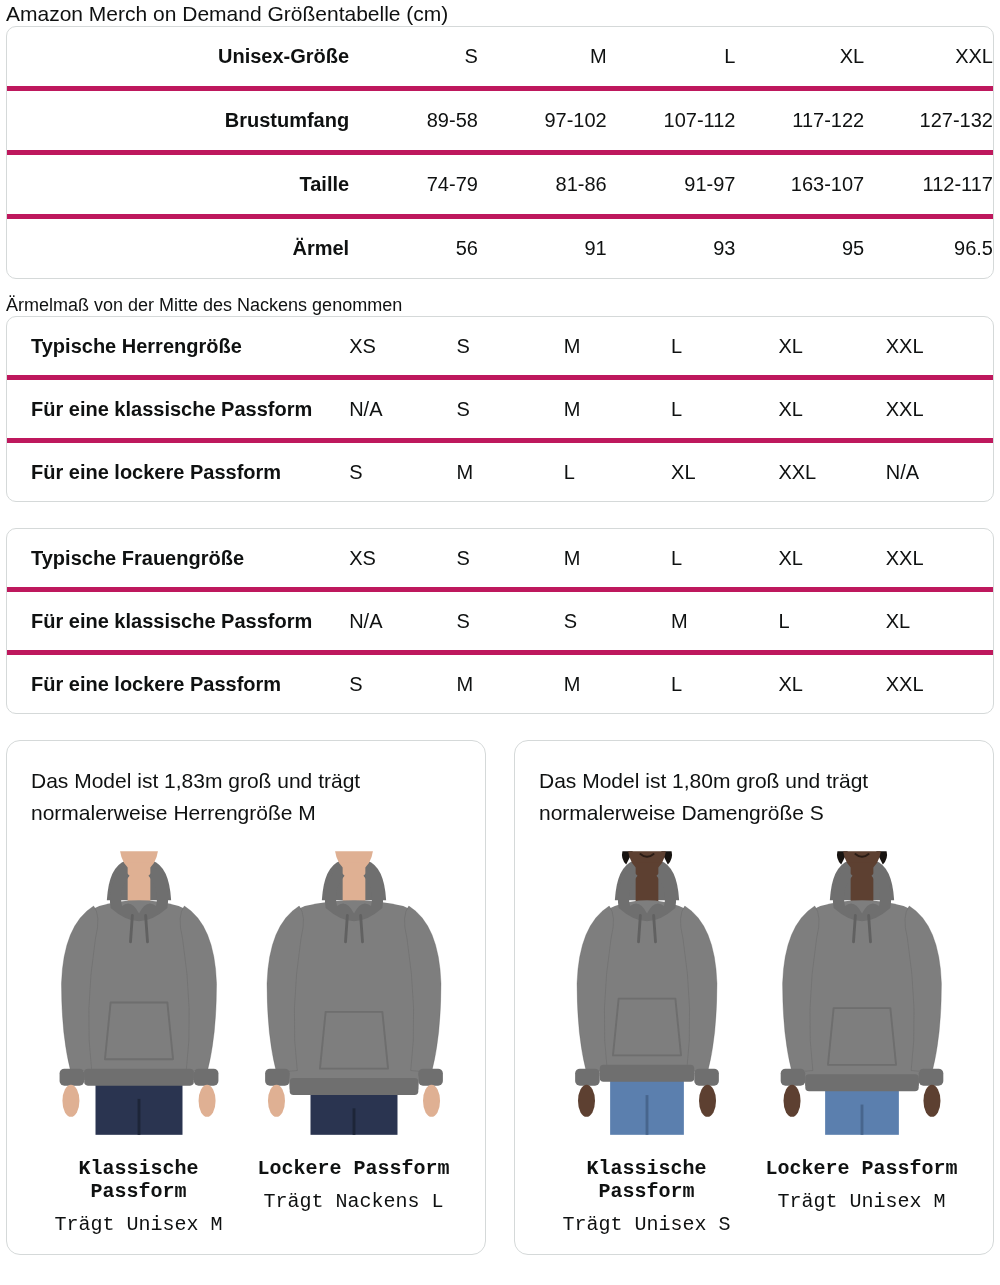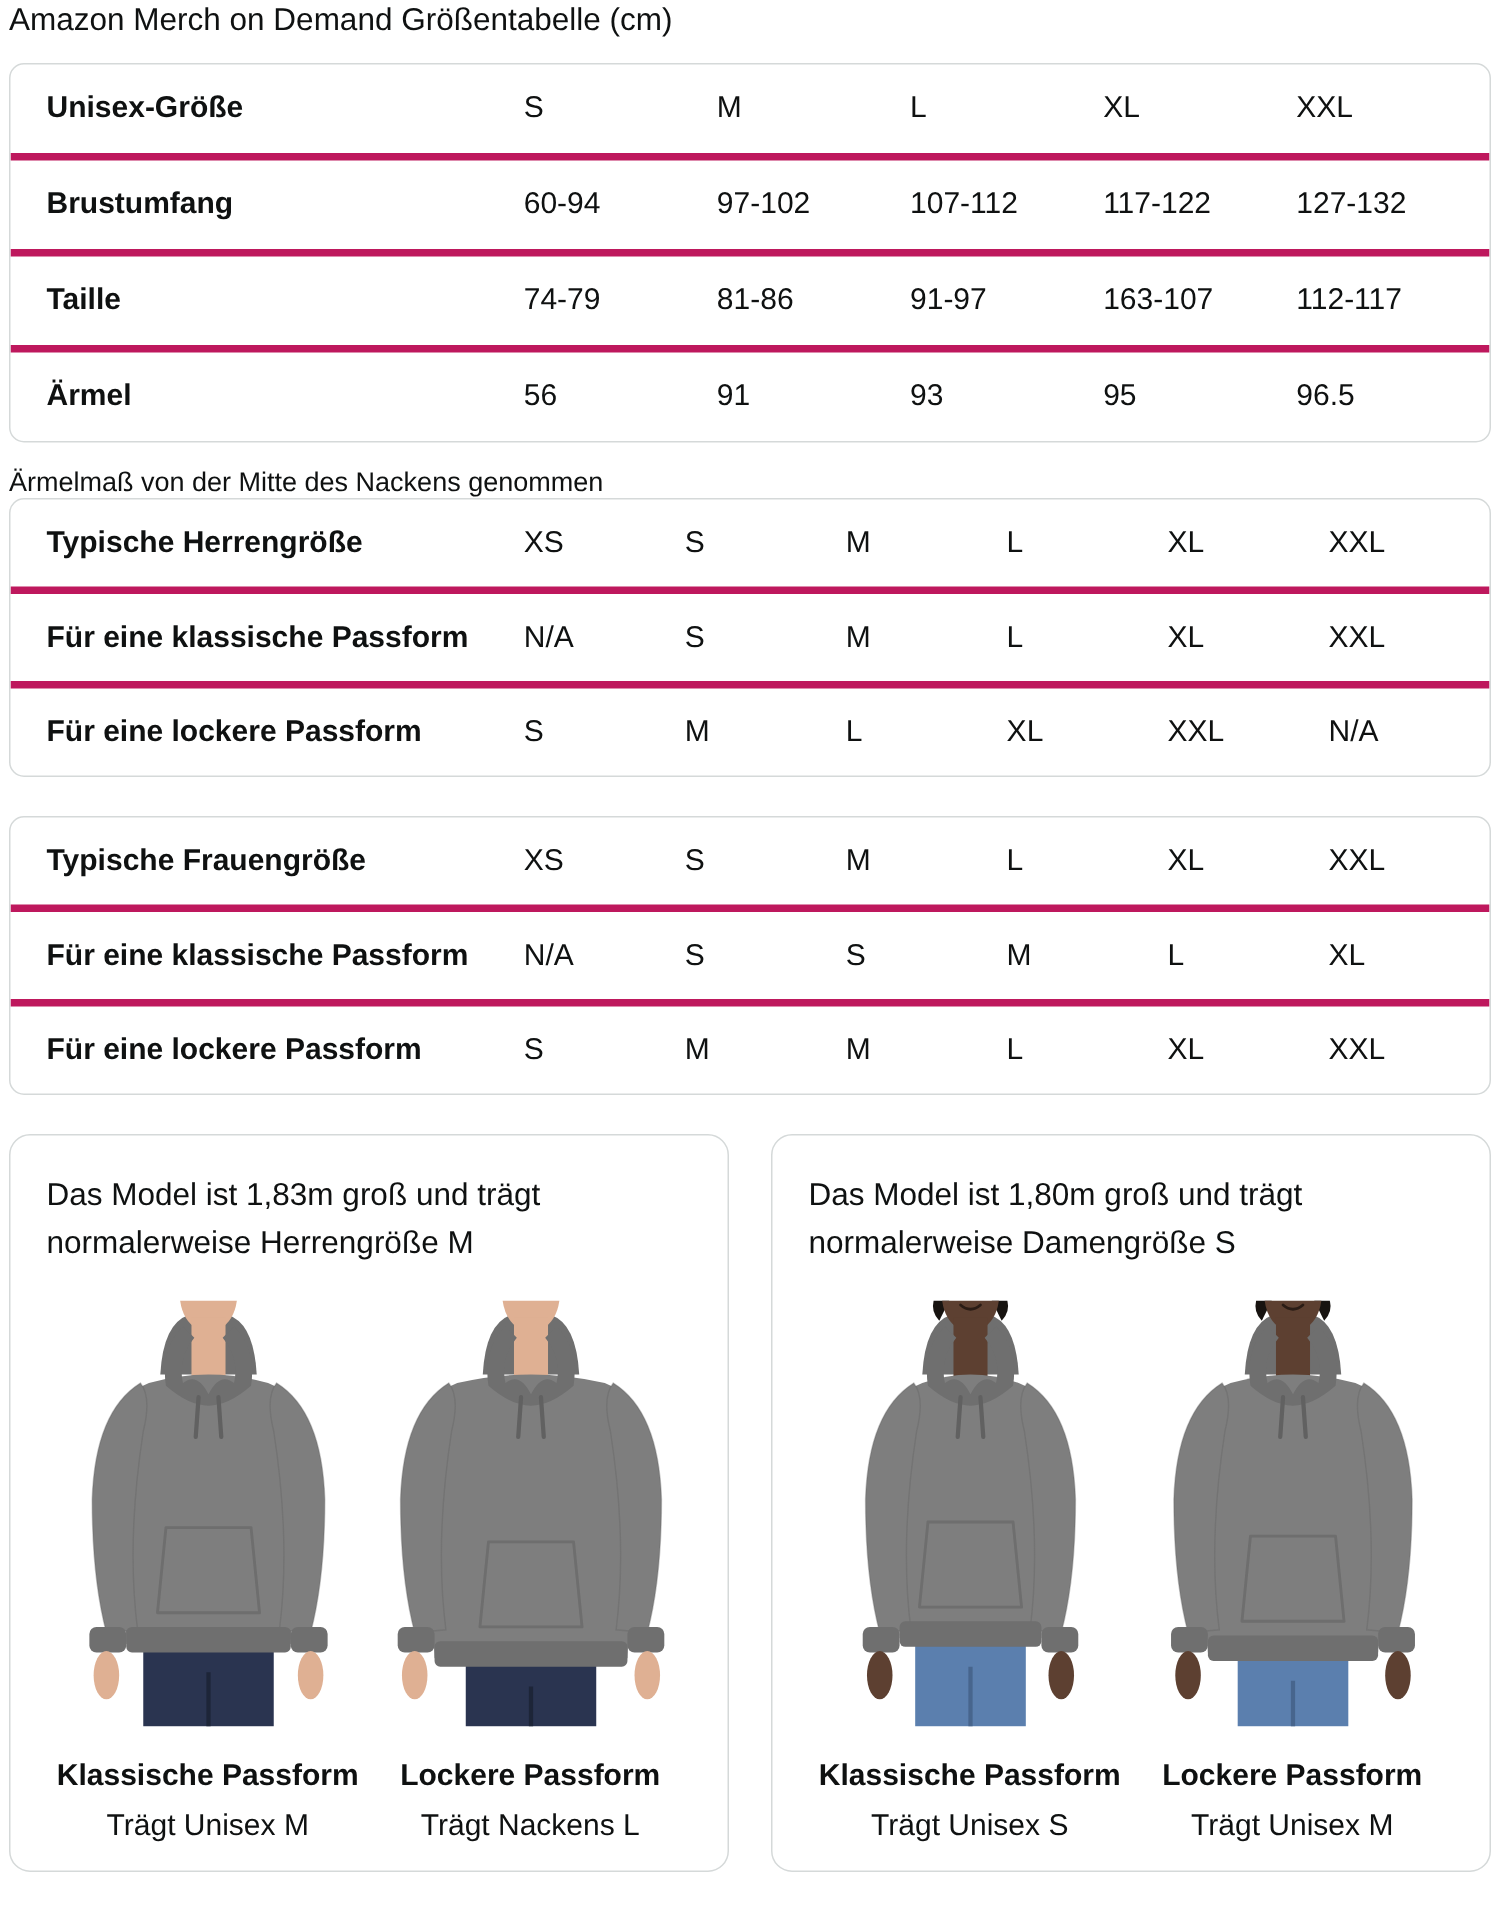--- a/index.html
+++ b/index.html
@@ -17,21 +17,21 @@
     padding-left:0;
   }
 
   
   .data-table{
     border:1px solid #d5d9d9;
     border-radius:10px;
     background:#fff;
     overflow:hidden;
   }
-  .tbl-1{margin-top:16px;}
+  .tbl-1{margin-top:0;text-align:right;}
   .trow{display:flex;align-items:center;}
   .tbl-1 .trow{height:59px;}
   .tbl-fit .trow{height:58px;}
   .trow + .trow{border-top:5px solid #be185d;}
   .tcell{font-size:20px;}
   .tlabel{flex:0 0 34.7%;padding-left:24px;font-weight:700;box-sizing:border-box;}
   .tval{flex:1;font-weight:400;}
 
   .sleeve-note{font-size:18px;margin:16px 0 0 0;}
   .section-heading{font-size:21px;font-weight:400;margin:32px 0 18px 0;}
@@ -44,21 +44,21 @@
     border:1px solid #d5d9d9;
     border-radius:14px;
     padding:24px 24px 18px 24px;
     box-sizing:border-box;
     background:#fff;
   }
   .card-heading{
     font-size:21px;line-height:32px;font-weight:400;margin:0;
     max-width:392px;
   }
-  .models{display:flex;margin-top:14px;}
+  .models{display:flex;margin-top:14px;font-family:Liberation Mono, monospace;}
   .model-fig{flex:1;margin:0;text-align:center;}
   .photo{height:300px;display:flex;justify-content:center;align-items:flex-start;}
   .fit-name{font-weight:700;font-size:20px;margin-top:14px;}
   .fit-size{font-weight:400;font-size:20px;margin-top:10px;}
 </style>
 </head>
 <body>
 
 <div class="page">
 
@@ -68,21 +68,21 @@
       <div class="trow">
         <div class="tcell tlabel">Unisex-Größe</div>
         <div class="tcell tval">S</div>
         <div class="tcell tval">M</div>
         <div class="tcell tval">L</div>
         <div class="tcell tval">XL</div>
         <div class="tcell tval">XXL</div>
       </div>
       <div class="trow">
         <div class="tcell tlabel">Brustumfang</div>
-        <div class="tcell tval">60-94</div>
+        <div class="tcell tval">89-58</div>
         <div class="tcell tval">97-102</div>
         <div class="tcell tval">107-112</div>
         <div class="tcell tval">117-122</div>
         <div class="tcell tval">127-132</div>
       </div>
       <div class="trow">
         <div class="tcell tlabel">Taille</div>
         <div class="tcell tval">74-79</div>
         <div class="tcell tval">81-86</div>
         <div class="tcell tval">91-97</div>

